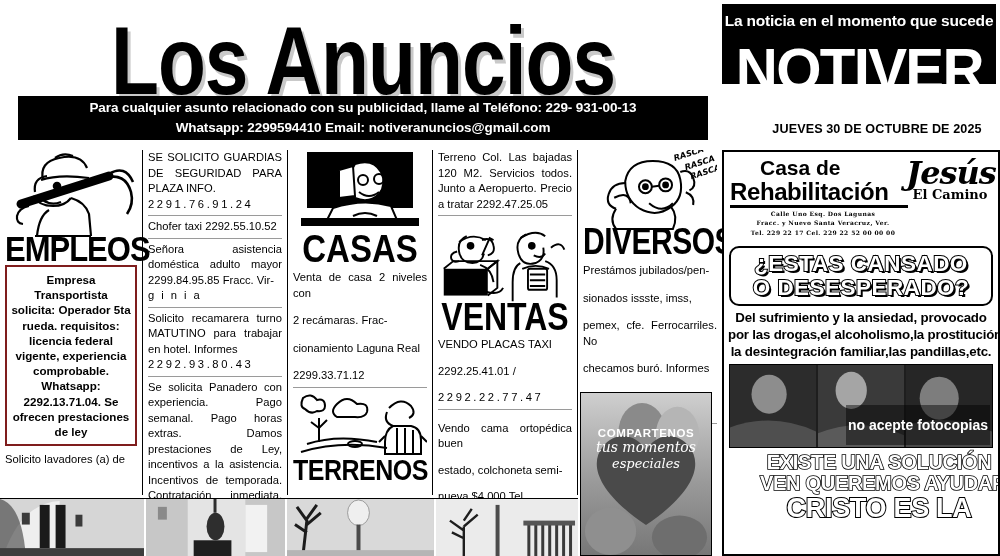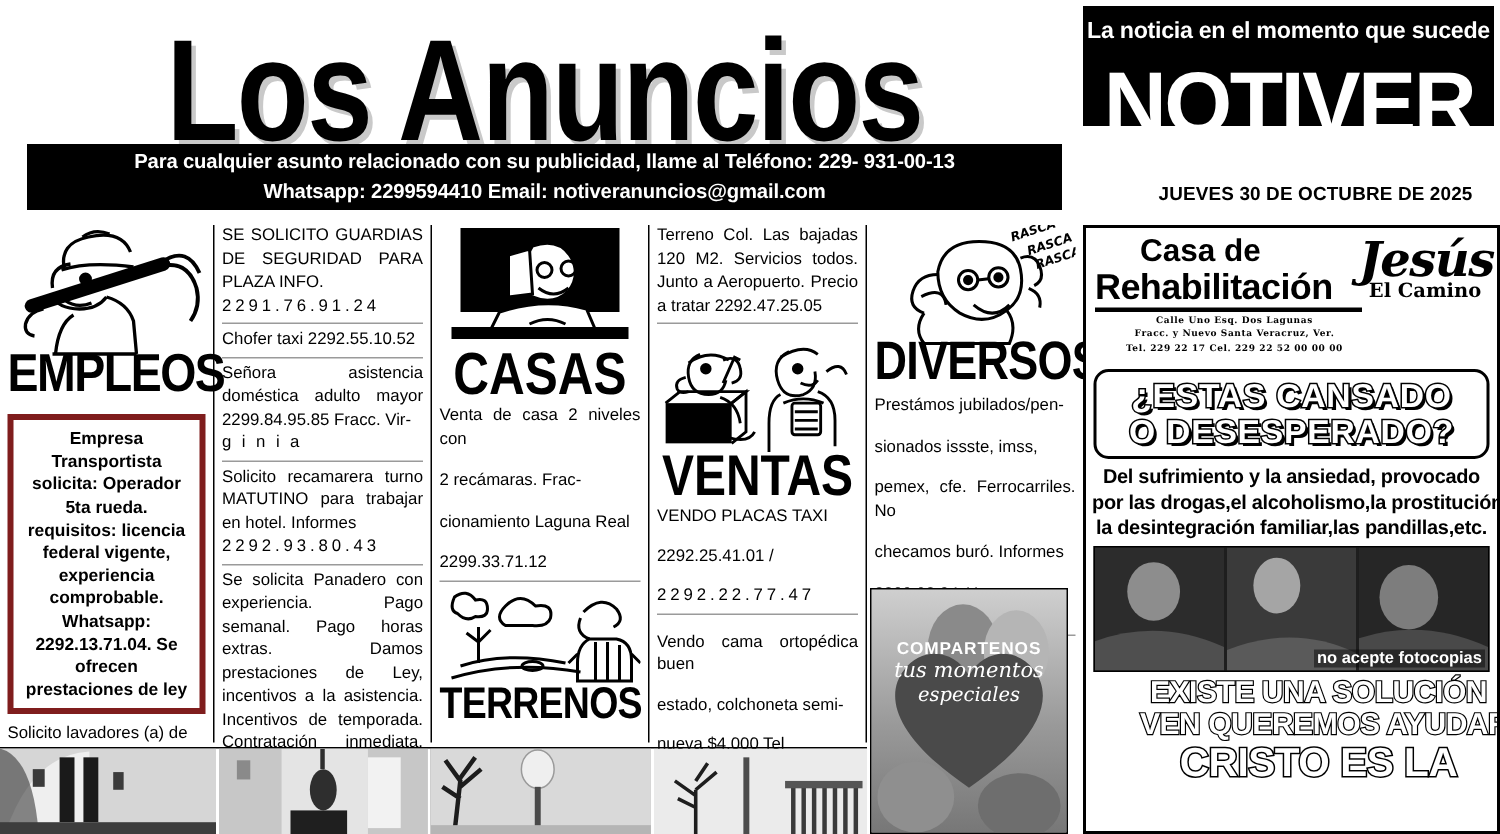--- a/index.html
+++ b/index.html
@@ -66,21 +66,21 @@
   .col-5 { width:145px; }
 
   .cat-art { width:100%; }
   .cat-art svg { display:block; width:100%; height:auto; }
 
   .ad { font-size:11.2px; line-height:15.5px; color:#000; text-align:justify; }
   .ad-sep { border-bottom:1px solid #9a9a9a; margin:3px 0 3px 0; }
   .spaced { letter-spacing:2.6px; }
 
   .boxed-ad {
-    border:4px solid #7f1d1d; padding:5px 4px; margin-top:14px;
+    border:2px solid #7f1d1d; padding:5px 4px; margin-top:3px;
     text-align:center; font-weight:bold; font-size:11.6px; line-height:15.2px;
   }
 
   
   .right-ad {
     position:absolute; left:722px; top:150px; width:278px; height:406px;
     border:2px solid #000; background:#fff; overflow:hidden;
   }
   .rehab-head { position:relative; height:92px; padding:4px 6px 0 6px; }
   .casa-de { font-size:21px; font-weight:bold; text-align:left; margin-left:30px; line-height:23px;}
@@ -104,22 +104,22 @@
     color:#fff; -webkit-text-stroke:2px #000;
     paint-order: stroke fill;
     text-shadow: 2px 2px 0 #000;
     white-space:nowrap; transform:scaleX(1.02);
   }
   .sub-lines { text-align:center; padding:3px 4px 2px 4px; }
   .sub-line { font-size:13.3px; font-weight:bold; line-height:17px; letter-spacing:-0.2px; white-space:nowrap; }
 
   .photo-strip-ad { margin:2px 5px; height:84px; border:1px solid #000; position:relative; overflow:hidden; background:#2b2b2b;}
   .nofoto {
-    position:absolute; right:2px; bottom:2px; color:#fff; font-size:11px; font-weight:bold;
-    background:rgba(0,0,0,0.45); padding:0 2px;
+    position:absolute; right:2px; bottom:2px; color:#fff; font-size:14px; font-weight:bold;
+    background:rgba(0,0,0,0.45); padding:12px 2px;
   }
   .bottom-claim { text-align:center; padding-top:2px; }
   .claim-line { font-size:20px; font-weight:bold; line-height:21px; color:#fff; -webkit-text-stroke:1.6px #000; paint-order:stroke fill; white-space:nowrap; letter-spacing:-0.3px;padding-left:36px;}
   .claim-line.big { font-size:27px; line-height:28px; -webkit-text-stroke:2px #000;}
 
   
   .compartenos {
     position:absolute; left:580px; top:392px; width:132px; height:164px;
     border:1px solid #000; overflow:hidden; background:#bdbdbd;
   }

